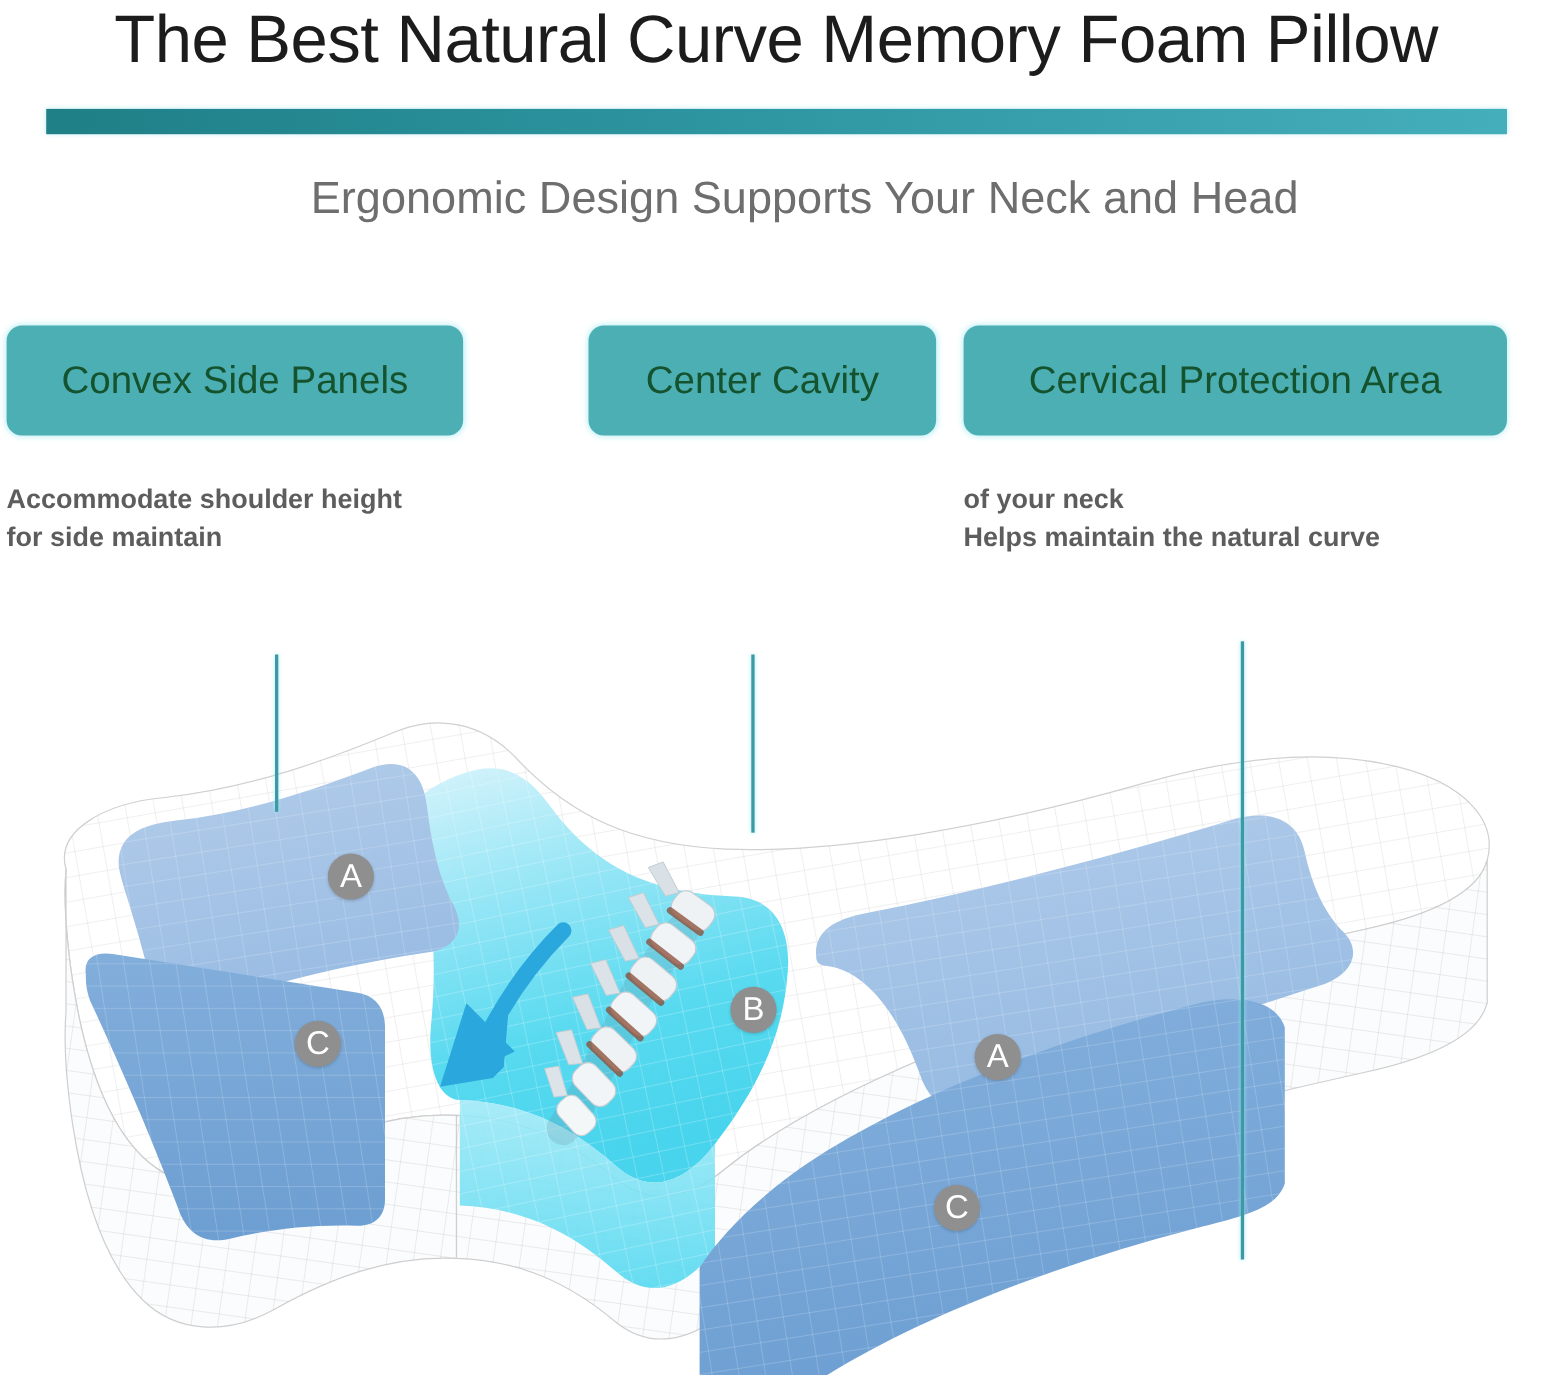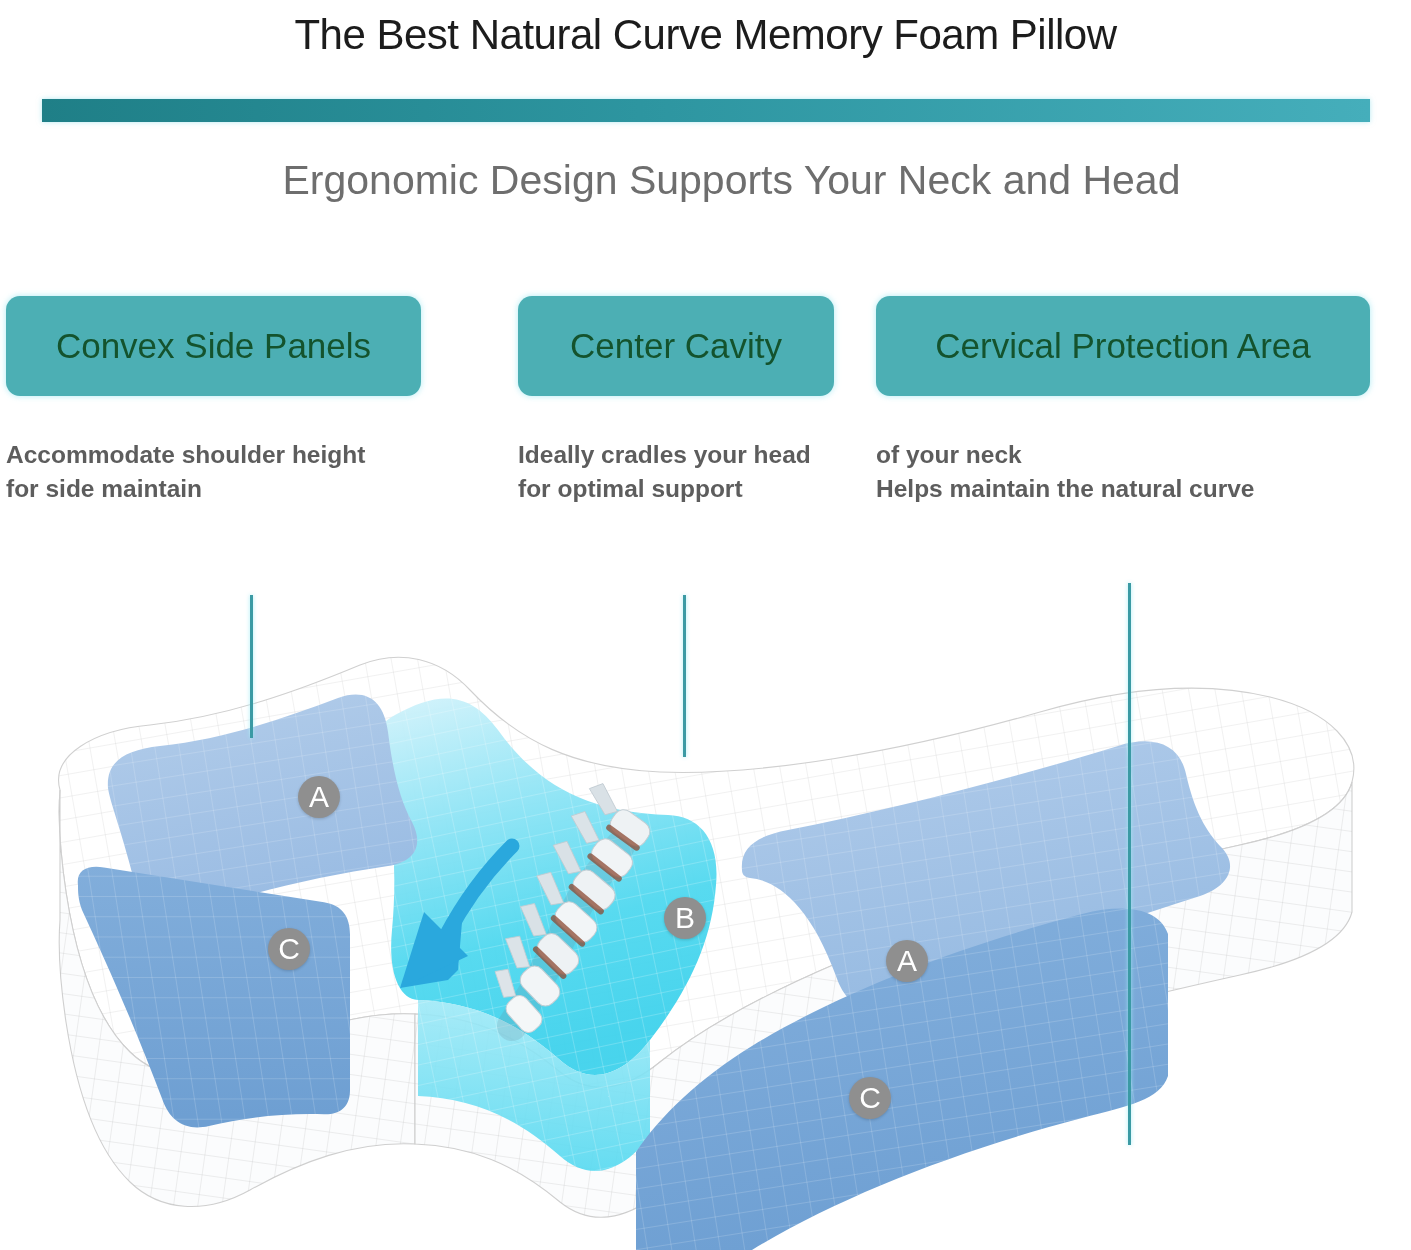--- a/index.html
+++ b/index.html
@@ -16,21 +16,21 @@
     -webkit-font-smoothing: antialiased;
   }
 
   
   .page-title {
     position: absolute;
     left: 0;
     top: 2px;
     width: 1411px;
     text-align: center;
-    font-size: 42px;
+    font-size: 61px;
     line-height: 66px;
     font-weight: 400;
     color: #1c1c1c;
     letter-spacing: -0.5px;
     white-space: nowrap;
   }
 
   .title-rule {
     position: absolute;
     left: 42px;
@@ -61,21 +61,21 @@
     left: 0;
     top: 296px;
     width: 1411px;
     height: 230px;
   }
   .feature {
     position: absolute;
     top: 0;
   }
   .feature.f1 { left: 6px;   width: 415px; }
-  .feature.f2 { left: 518px; width: 316px; }
+  .feature.f2 { left: 535px; width: 316px; }
   .feature.f3 { left: 876px; width: 494px; }
 
   .badge {
     height: 100px;
     border-radius: 14px;
     background: #4cafb4;
     box-shadow: 0 0 6px rgba(150, 230, 240, 0.75);
     display: flex;
     align-items: center;
     justify-content: center;
@@ -163,24 +163,20 @@
     </div>
     <div class="caption">
       <span class="ln">Accommodate shoulder height</span>
       <span class="ln">for side maintain</span>
     </div>
   </div>
 
   <div class="feature f2">
     <div class="badge">
       <span class="badge-label">Center Cavity</span>
-    </div>
-    <div class="caption">
-      <span class="ln">Ideally cradles your head</span>
-      <span class="ln">for optimal support</span>
     </div>
   </div>
 
   <div class="feature f3">
     <div class="badge">
       <span class="badge-label">Cervical Protection Area</span>
     </div>
     <div class="caption">
       <span class="ln">of your neck</span>
       <span class="ln">Helps maintain the natural curve</span>

